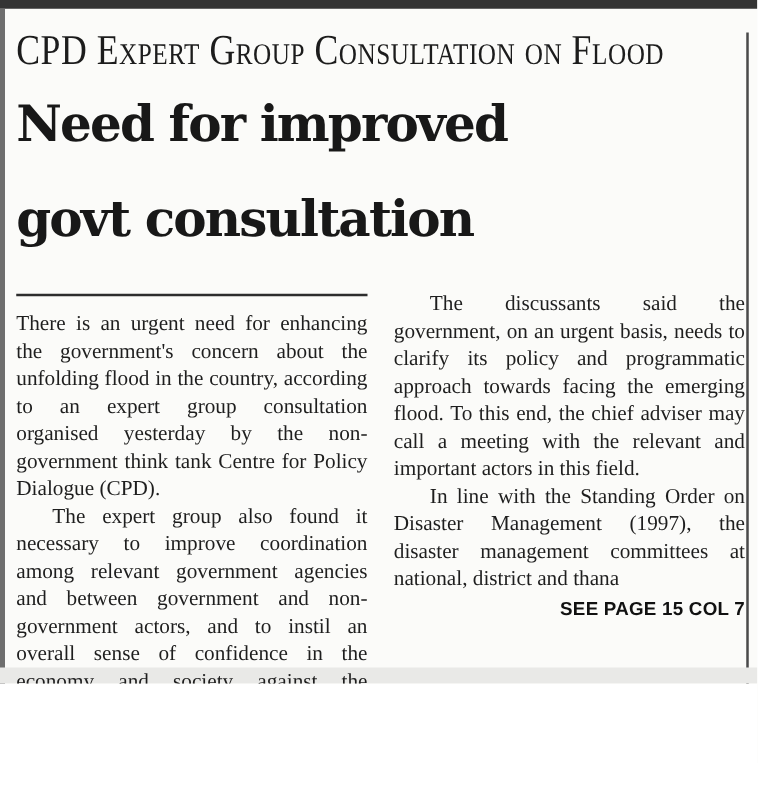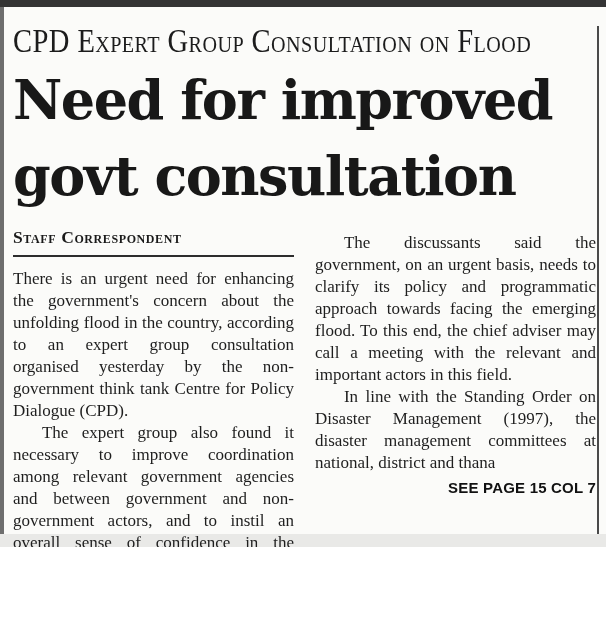--- a/index.html
+++ b/index.html
@@ -29,21 +29,21 @@
     color: #1c1c1c;
     white-space: nowrap;
     transform: scaleX(0.84);
     transform-origin: left center;
   }
 
   .headline {
     margin: 2px 0 0 0;
     font-family: "DejaVu Serif", serif;
     font-weight: 700;
-    font-size: 54px;
+    font-size: 40px;
     line-height: 76px;
     letter-spacing: -1.5px;
     color: #181818;
   }
   .hl-line { display: block; white-space: nowrap; }
 
   .article-body { display: flex; gap: 21px; margin-top: 13px; }
 
   .col {
     width: 281px;
@@ -92,21 +92,20 @@
     <div class="kicker">CPD Expert Group Consultation on Flood</div>
 
     <h1 class="headline">
       <span class="hl-line">Need for improved</span>
       <span class="hl-line">govt consultation</span>
     </h1>
 
     <div class="article-body">
 
       <div class="col col-left">
-        <div class="byline">Staff Correspondent</div>
         <div class="byline-rule"></div>
 
         <p class="para">There is an urgent need for enhancing the government's concern about the unfolding flood in the country, according to an expert group consultation organised yesterday by the non-government think tank Centre for Policy Dialogue (CPD).</p>
         <p class="para indent">The expert group also found it necessary to improve coordination among relevant government agencies and between government and non-government actors, and to instil an overall sense of confidence in the economy and society against the backdrop of the flood situation.</p>
         <p class="para indent">The organised needs to make it</p>
       </div>
 
       <div class="col col-right">
         <p class="para indent">The discussants said the government, on an urgent basis, needs to clarify its policy and programmatic approach towards facing the emerging flood. To this end, the chief adviser may call a meeting with the relevant and important actors in this field.</p>
         <p class="para indent">In line with the Standing Order on Disaster Management (1997), the disaster management committees at national, district and thana</p>

